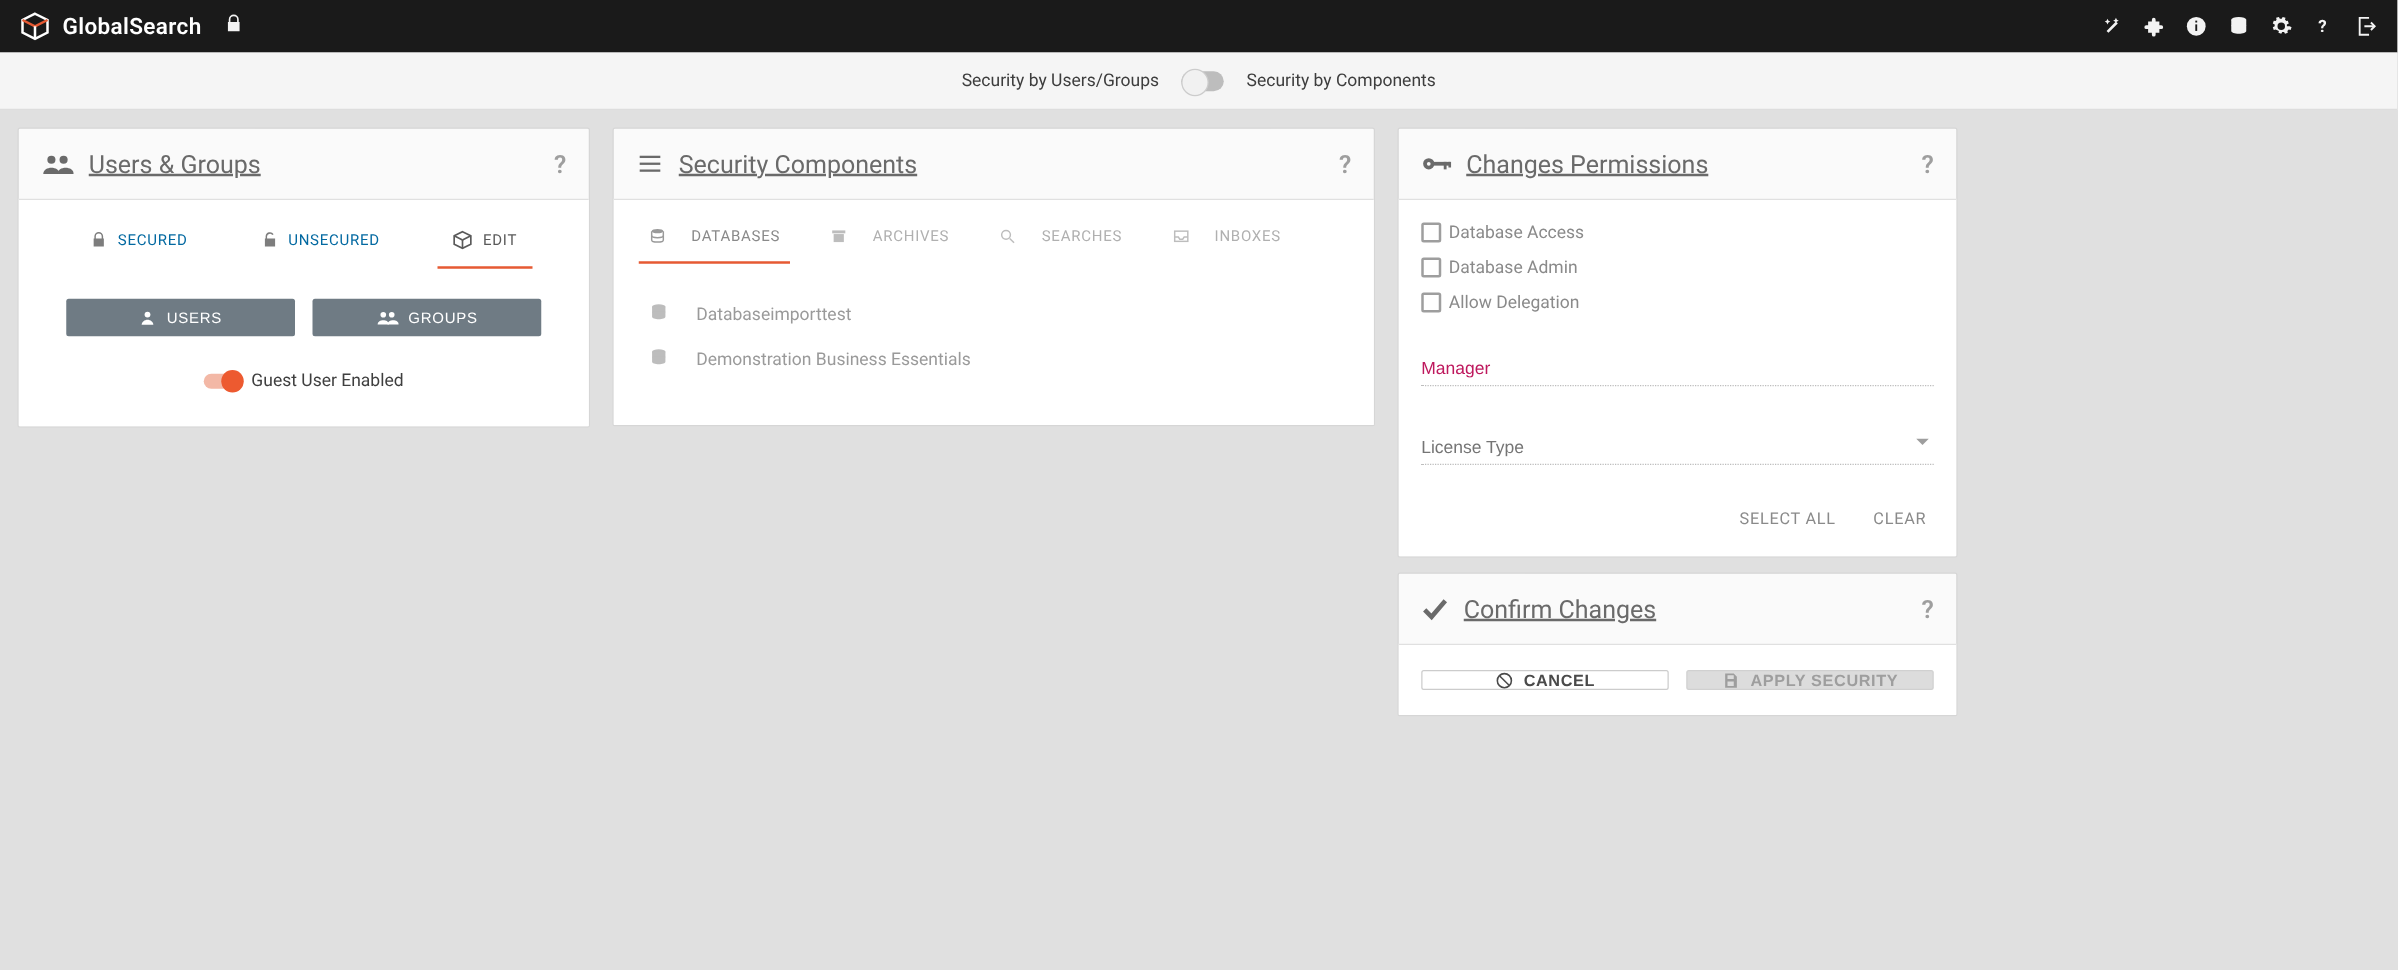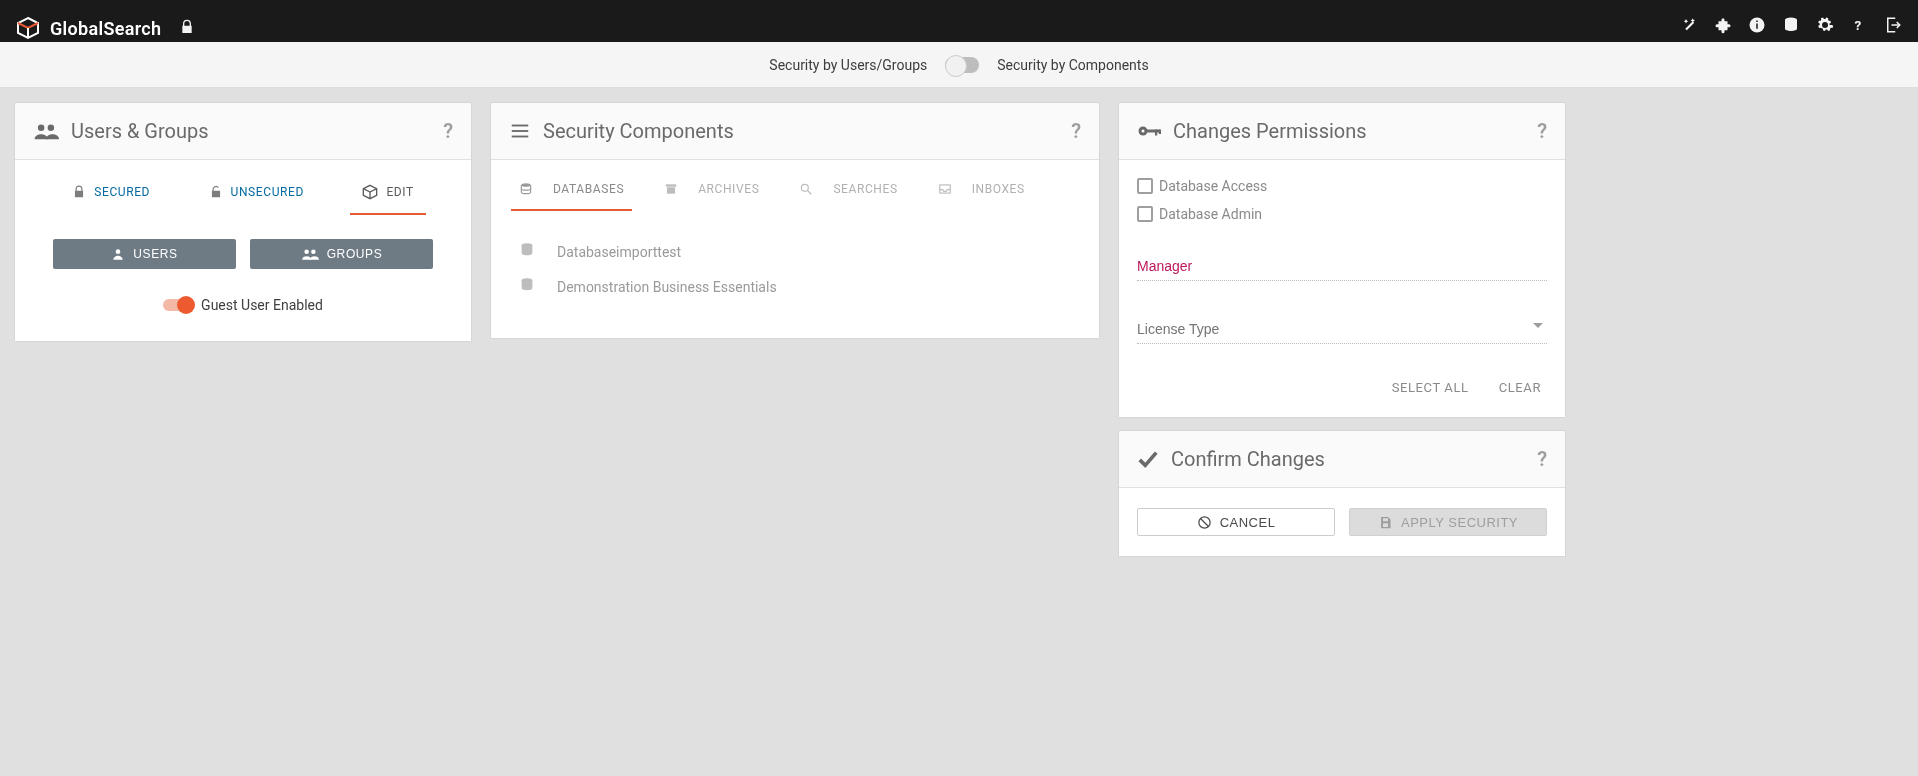--- a/index.html
+++ b/index.html
@@ -8,22 +8,22 @@
     background: #e0e0e0;
     color: #5a5a5a;
     font-size: 14px;
     width: 1918px;
   }
   
   .header {
     background: #1a1a1a;
     height: 42px;
     display: flex;
-    align-items: flex-start;
-    padding: 16px 16px;
+    align-items: center;
+    padding: 4px 16px;
     color: #fff;
   }
   .header-left {
     display: flex;
     align-items: center;
     gap: 10px;
   }
   .logo-icon svg { display: block; }
   .logo-text {
     font-size: 18px;
@@ -101,20 +101,21 @@
     display: flex;
     align-items: center;
     padding: 16px 18px;
     gap: 12px;
     color: #6a6a6a;
   }
   .panel-header .ph-icon { color: #6a6a6a; display:flex; }
   .panel-title {
     font-size: 20px;
     font-weight: 400;
+    text-decoration: underline;
   }
   .panel-help {
     margin-left: auto;
     font-size: 20px;
     color: #9e9e9e;
     cursor: pointer;
     font-weight: 600;
   }
   .panel-body {
     background: #ffffff;
@@ -302,28 +303,29 @@
   
   .confirm-body {
     background: #fff;
     border-top: 1px solid #e0e0e0;
     padding: 20px 18px;
     display: flex;
     gap: 14px;
   }
   .cancel-btn, .apply-btn {
     flex: 1;
-    height: 28px;
+    height: 16px;
     display: flex;
     align-items: center;
     justify-content: center;
     gap: 8px;
     font-size: 13px;
     letter-spacing: 0.5px;
     border-radius: 2px;
+    font-weight: bold;
   }
   .cancel-btn {
     background: #fff;
     border: 1px solid #ccc;
     color: #4a4a4a;
     cursor: pointer;
   }
   .apply-btn {
     background: #dcdcdc;
     border: 1px solid #d0d0d0;
@@ -555,20 +557,24 @@
         <span class="panel-help">?</span>
       </div>
       <div class="panel-body">
         <div class="perm-check">
           <span class="box"></span>
           <span>Database Access</span>
         </div>
         <div class="perm-check">
           <span class="box"></span>
           <span>Database Admin</span>
+        </div>
+        <div class="perm-check">
+          <span class="box"></span>
+          <span>Allow Delegation</span>
         </div>
         <input class="underline-input" value="Manager" style="">
         <div class="select-wrap">
           <input class="underline-input" style="margin-top: 0px;" placeholder="License Type">
           <span class="caret"></span>
         </div>
         <div class="perm-actions">
           <span>SELECT ALL</span>
           <span>CLEAR</span>
         </div>

